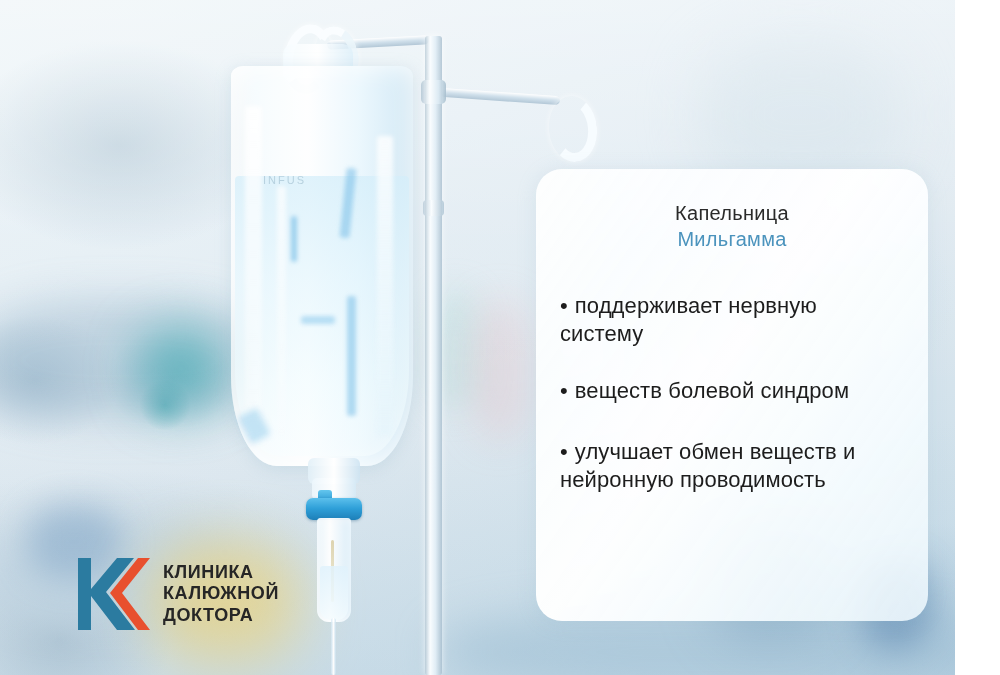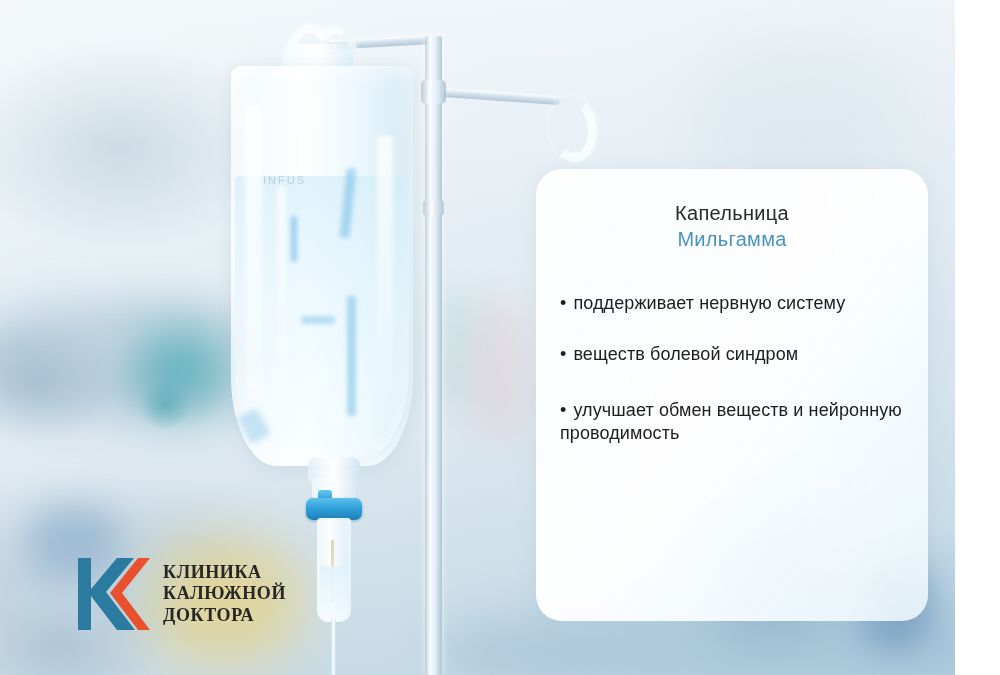--- a/index.html
+++ b/index.html
@@ -384,21 +384,21 @@
     display: block;
     color: #4b93bd;
     margin-top: 2px;
   }
   .bullets {
     margin: 40px 0 0 0;
     padding: 0;
     list-style: none;
   }
   .bullets li {
-    font-size: 18px;
+    font-size: 22px;
     line-height: 1.30;
     color: #1d1d1d;
     margin-bottom: 28px;
     letter-spacing: 0.1px;
   }
   .bullets li:last-child { margin-bottom: 0; margin-top: 32px; }
   .bul-dot { margin-right: 7px; }
 
   
   .logo {
@@ -408,21 +408,21 @@
     align-items: center;
     gap: 13px;
   }
   .logo-mark { width: 72px; height: 76px; display: block; }
   .logo-text {
     font-size: 18px;
     font-weight: 700;
     line-height: 1.20;
     letter-spacing: 0.6px;
     color: #262626;
-    font-family: Liberation Serif, serif;
+    font-family: Liberation Sans, sans-serif;
   }
   .logo-text span { display: block; }
 </style>
 </head>
 <body>
 
 <div id="stage">
 
   <div class="photo"></div>
   <div class="blurblob blob-cabinet"></div>

